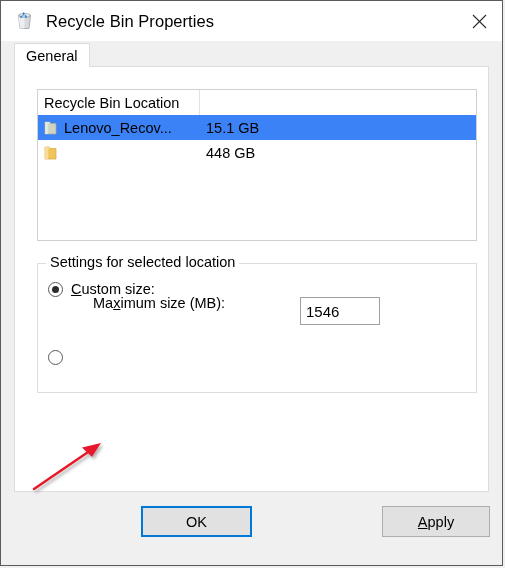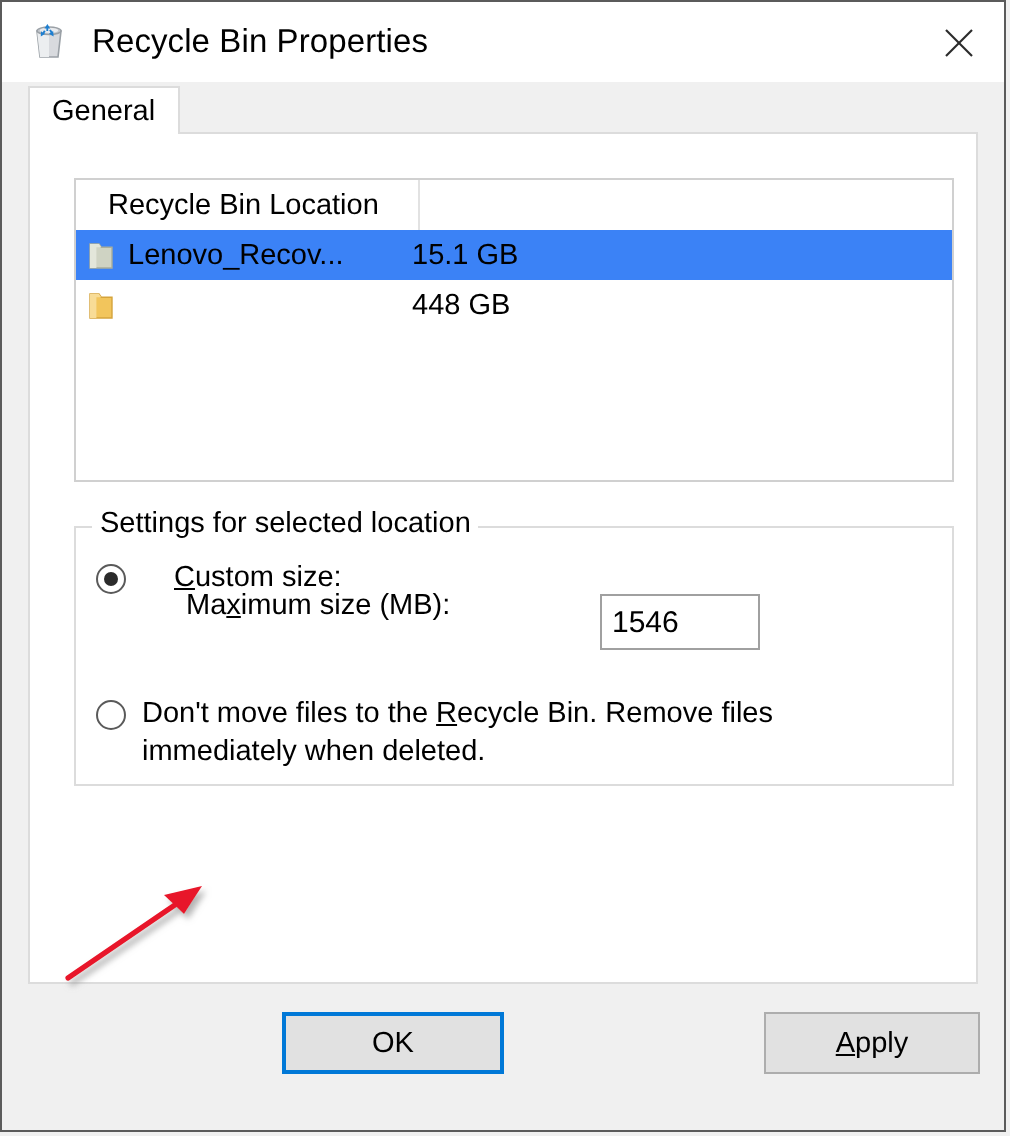--- a/index.html
+++ b/index.html
@@ -111,21 +111,20 @@
     background: #ffffff;
     border: 1px solid #d0d0d0;
     box-sizing: border-box;
     overflow: hidden;
   }
   .lv-header {
     display: flex;
     height: 25px;
     align-items: center;
     position: relative;
-    margin-left: 10px;
   }
   .lv-col {
     font-size: 14.5px;
     color: #000;
     padding-left: 6px;
     box-sizing: border-box;
     white-space: nowrap;
     display: flex;
     align-items: center;
     height: 25px;
@@ -185,21 +184,21 @@
     color: #000;
     white-space: nowrap;
   }
 
   .radio-row {
     position: absolute;
     display: flex;
     align-items: flex-start;
     cursor: default;
   }
-  .radio-row.r1 { left: 10px; top: 16px; gap: 16px; }
+  .radio-row.r1 { left: 10px; top: 16px; }
   .radio-row.r2 { left: 10px; top: 84px; width: 400px; }
   .radio-mark {
     width: 15px; height: 15px;
     border-radius: 50%;
     border: 1px solid #5a5a5a;
     background: #fff;
     box-sizing: border-box;
     margin-right: 8px;
     margin-top: 2px;
     flex: none;
@@ -378,21 +377,20 @@
         <span class="radio-mark checked"></span>
         <span class="radio-label"><span class="u">C</span><span>ustom size:</span></span>
       </div>
 
       <div class="maxsize-label"><span>Ma</span><span class="u">x</span><span>imum size (MB):</span></div>
 
       <input class="maxsize-input" type="text" value="1546" style="">
 
       <div class="radio-row r2">
         <span class="radio-mark"></span>
-        <span class="radio-label"><span>Don't move files to the </span><span class="u">R</span><span>ecycle Bin. Remove files</span><br><span>immediately when deleted.</span></span>
       </div>
     </div>
 
 
   </div>
 
   <div class="footer">
     <div class="btn ok">
       <span>OK</span>
     </div>

